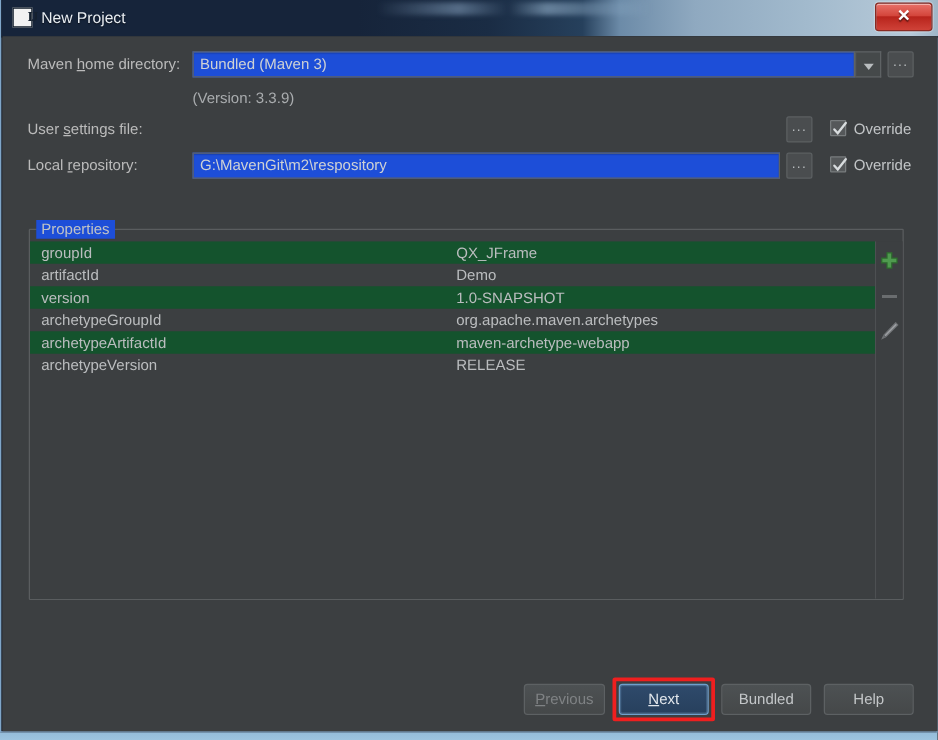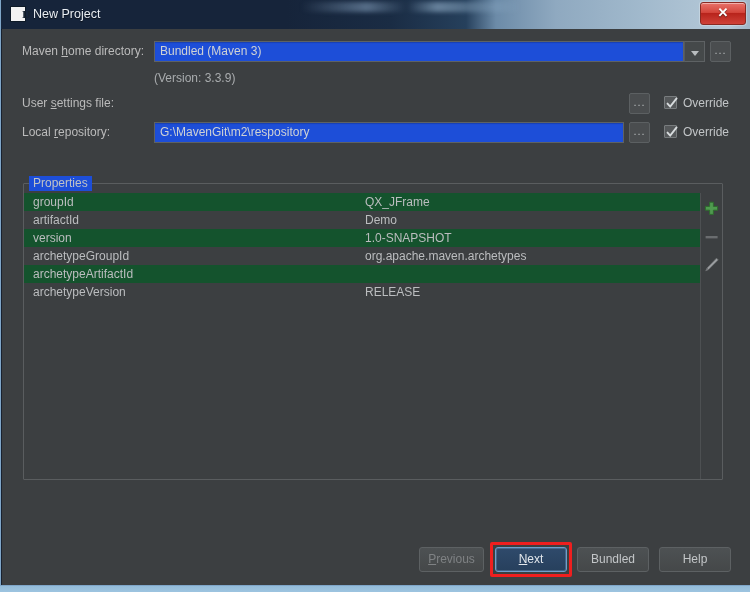--- a/index.html
+++ b/index.html
@@ -385,20 +385,21 @@
           <div class="row alt">
             <div class="k">version</div>
             <div class="v">1.0-SNAPSHOT</div>
           </div>
           <div class="row">
             <div class="k">archetypeGroupId</div>
             <div class="v">org.apache.maven.archetypes</div>
           </div>
           <div class="row alt">
             <div class="k">archetypeArtifactId</div>
+            <div class="v">maven-archetype-webapp</div>
           </div>
           <div class="row">
             <div class="k">archetypeVersion</div>
             <div class="v">RELEASE</div>
           </div>
         </div>
       <div id="props-toolbar">
 
         <div class="tool-btn" style="top:6px;">
           <svg width="21" height="20" viewBox="0 0 21 20">

